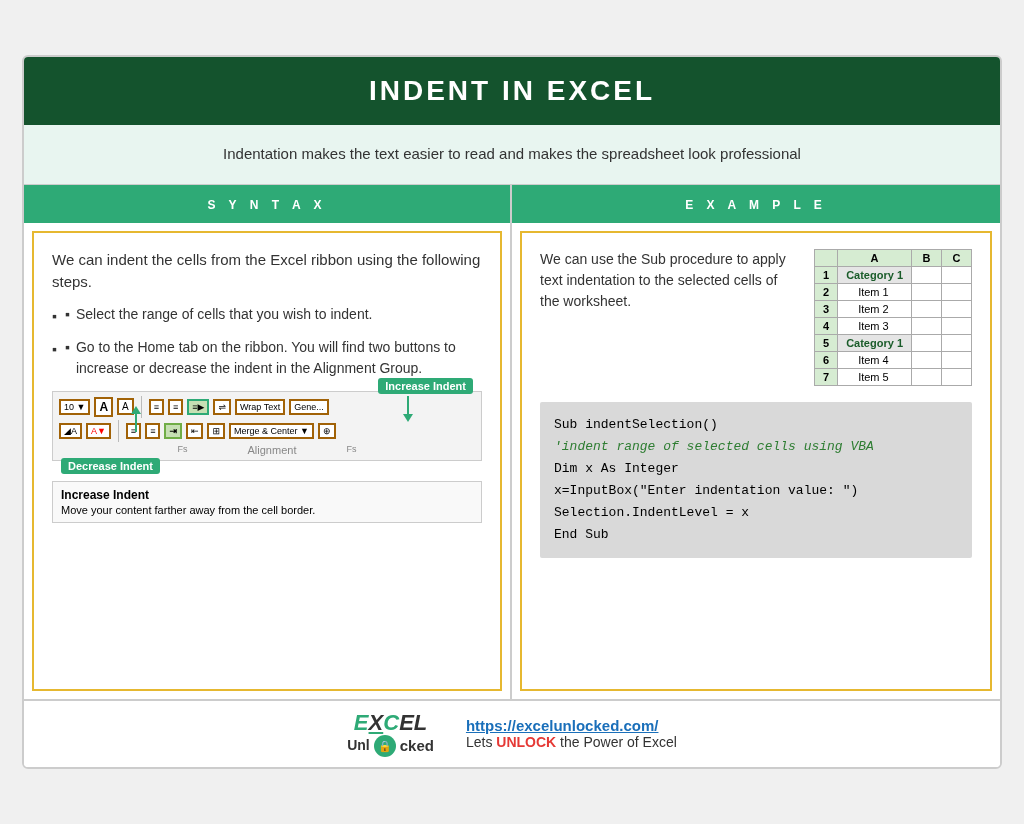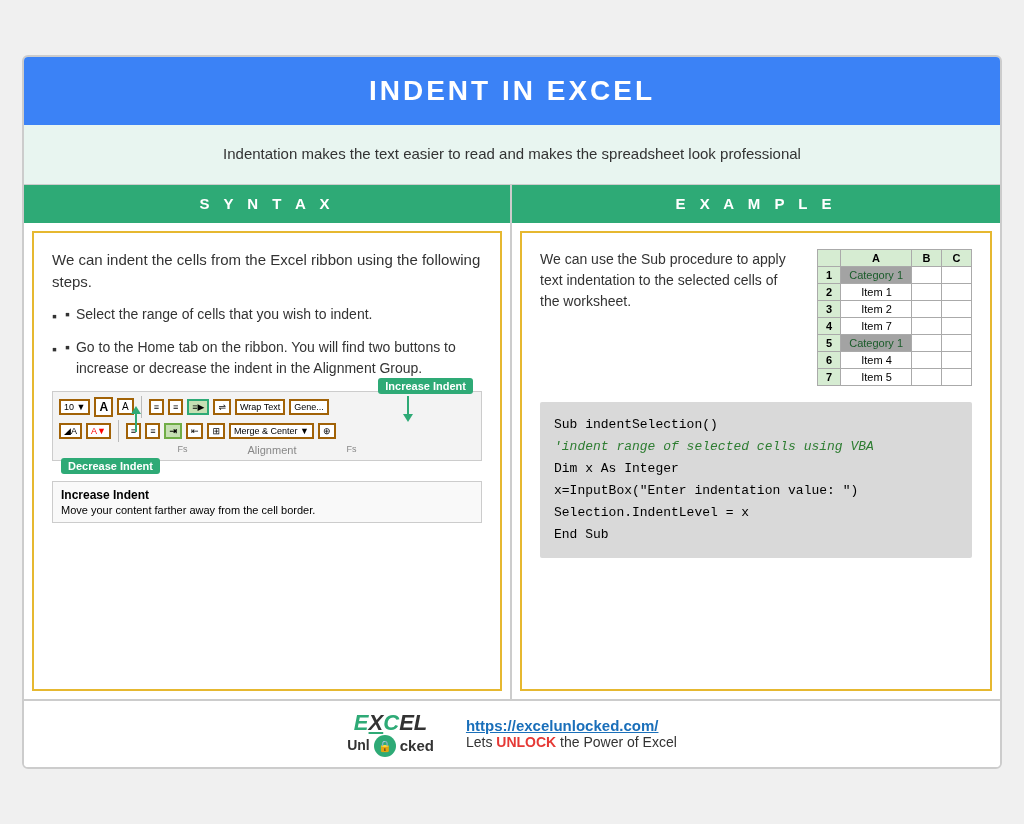--- a/index.html
+++ b/index.html
@@ -14,21 +14,21 @@
     }
     .card {
       background: #fff;
       width: 980px;
       max-width: 100%;
       border: 2px solid #ccc;
       border-radius: 6px;
       overflow: hidden;
     }
     .header {
-      background: #3b82f6;
+      background: #14532d;
       padding: 18px 20px;
       text-align: center;
     }
     .header h1 {
       color: #fff;
       font-size: 28px;
       font-weight: bold;
       letter-spacing: 3px;
     }
     .intro {
@@ -53,21 +53,21 @@
     .col-right {
       width: 50%;
     }
     .col-header {
       background: #2eaa76;
       padding: 10px 20px;
       text-align: center;
     }
     .col-header span {
       color: #fff;
-      font-size: 15px;
+      font-size: 12px;
       font-weight: bold;
       letter-spacing: 5px;
     }
     .col-content {
       padding: 16px 18px;
       border: 2px solid #e6b830;
       margin: 8px;
       min-height: 460px;
     }
     .syntax-text {
@@ -132,22 +132,22 @@
       background: #d6ecd2;
       text-align: center;
       font-weight: bold;
     }
     .excel-table td.row-num {
       background: #d6ecd2;
       text-align: center;
       font-weight: bold;
     }
     .excel-table td.category {
-      background: #a3a3a3;
-      font-weight: normal;
+      background: #e5e5e5;
+      font-weight: bold;
       color: #1a5c2a;
     }
     .excel-table td.item {
       padding-left: 20px;
     }
     .code-block {
       background: #d9d9d9;
       padding: 12px 14px;
       font-family: 'Courier New', monospace;
       font-size: 13px;
@@ -381,21 +381,21 @@
                     <td style="width: 30px;"></td>
                   </tr>
                   <tr>
                     <td class="row-num">3</td>
                     <td class="item">Item 2</td>
                     <td style="width: 30px;"></td>
                     <td style="width: 30px;"></td>
                   </tr>
                   <tr>
                     <td class="row-num">4</td>
-                    <td class="item">Item 7</td>
+                    <td class="item">Item 3</td>
                     <td style="width: 30px;"></td>
                     <td style="width: 30px;"></td>
                   </tr>
                   <tr>
                     <td class="row-num">5</td>
                     <td class="category">Category 1</td>
                     <td style="width: 30px;"></td>
                     <td style="width: 30px;"></td>
                   </tr>
                   <tr>

